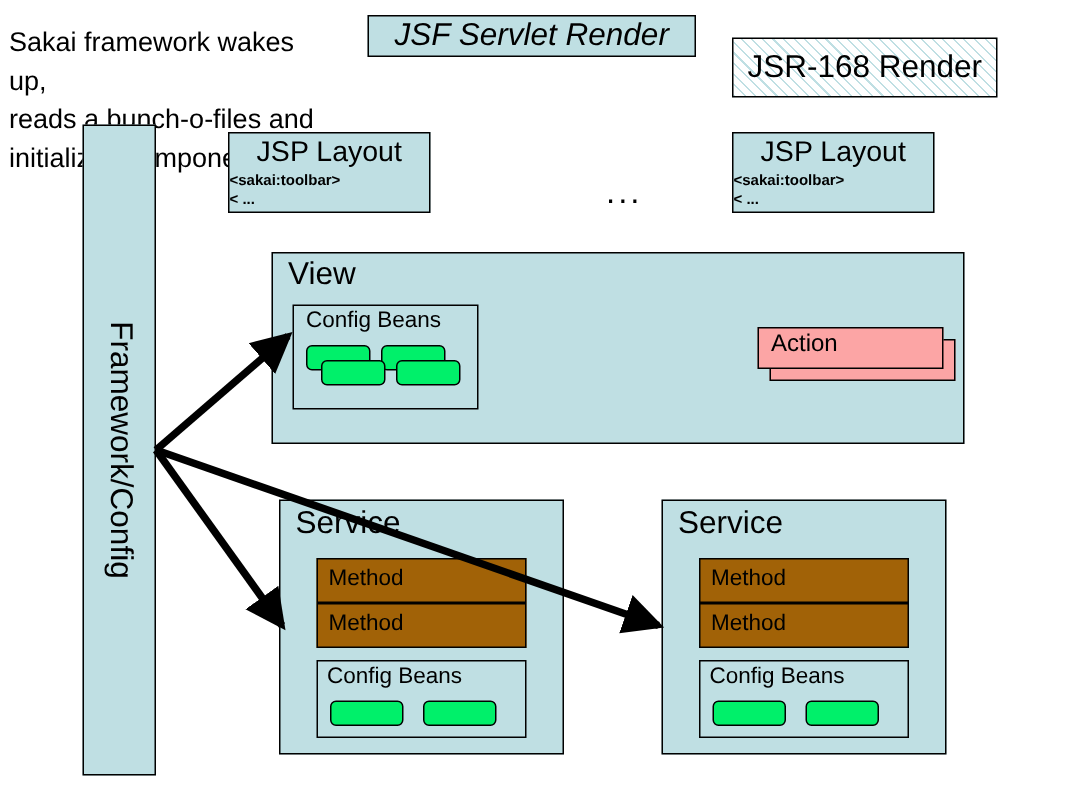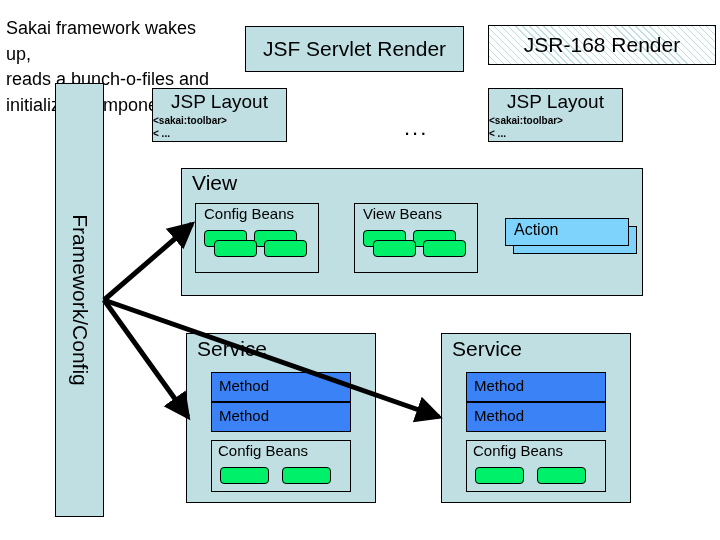--- a/index.html
+++ b/index.html
@@ -32,28 +32,29 @@
   
   #intro-text {
     left: 6px;
     top: 16px;
     width: 215px;
     font-size: 18px;
   }
   
   #jsf-render {
     left: 245px;
-    top: 26px;
+    top: 10px;
     width: 219px;
-    height: 46px;
+    height: 28px;
+    font-style: italic;
   }
   #jsr-render {
     left: 488px;
     top: 25px;
-    width: 228px;
+    width: 177px;
     height: 40px;
     background-color: #eaf5f7;
     background-image: repeating-linear-gradient(
       45deg,
       #bfdfe3 0px,
       #bfdfe3 1px,
       #ffffff 1px,
       #ffffff 5px);
   }
   .render-label {
@@ -159,21 +160,21 @@
   }
   .bean.b1 { left: 0px;  top: 0px;  }
   .bean.b2 { left: 10px; top: 10px; }
   .bean.b3 { left: 50px; top: 0px;  }
   .bean.b4 { left: 60px; top: 10px; }
   
   .action-box {
     position: absolute;
     box-sizing: border-box;
     border: 1px solid #000000;
-    background: #7dd3fc;
+    background: #fca5a5;
     width: 124px;
     height: 28px;
   }
   #action-back { left: 331px; top: 57px; }
   #action-front { left: 323px; top: 49px; }
   .action-label {
     position: absolute;
     left: 8px;
     top: 2px;
     font-size: 16px;
@@ -191,21 +192,21 @@
     top: 3px;
     font-size: 21px;
   }
   .method-row {
     position: absolute;
     box-sizing: border-box;
     left: 24px;
     width: 140px;
     height: 30px;
     border: 1px solid #000000;
-    background: #3b82f6;
+    background: #a16207;
   }
   .method-row.m1 { top: 38px; }
   .method-row.m2 { top: 68px; }
   .method-label {
     position: absolute;
     left: 7px;
     top: 4px;
     font-size: 15px;
   }
   .svc-config-panel {
@@ -287,29 +288,20 @@
     <div class="bean-panel" id="config-beans-panel">
       <div class="panel-title">Config Beans</div>
       <div class="beans-wrap">
         <div class="bean b1"></div>
         <div class="bean b3"></div>
         <div class="bean b2"></div>
         <div class="bean b4"></div>
       </div>
     </div>
 
-    <div class="bean-panel" id="view-beans-panel">
-      <div class="panel-title">View Beans</div>
-      <div class="beans-wrap">
-        <div class="bean b1"></div>
-        <div class="bean b3"></div>
-        <div class="bean b2"></div>
-        <div class="bean b4"></div>
-      </div>
-    </div>
 
     <div class="action-box" id="action-back">
       <div class="action-label">Action</div>
     </div>
     <div class="action-box" id="action-front">
       <div class="action-label">Action</div>
     </div>
   </div>
 
   <div class="box service-box" id="service-left">

